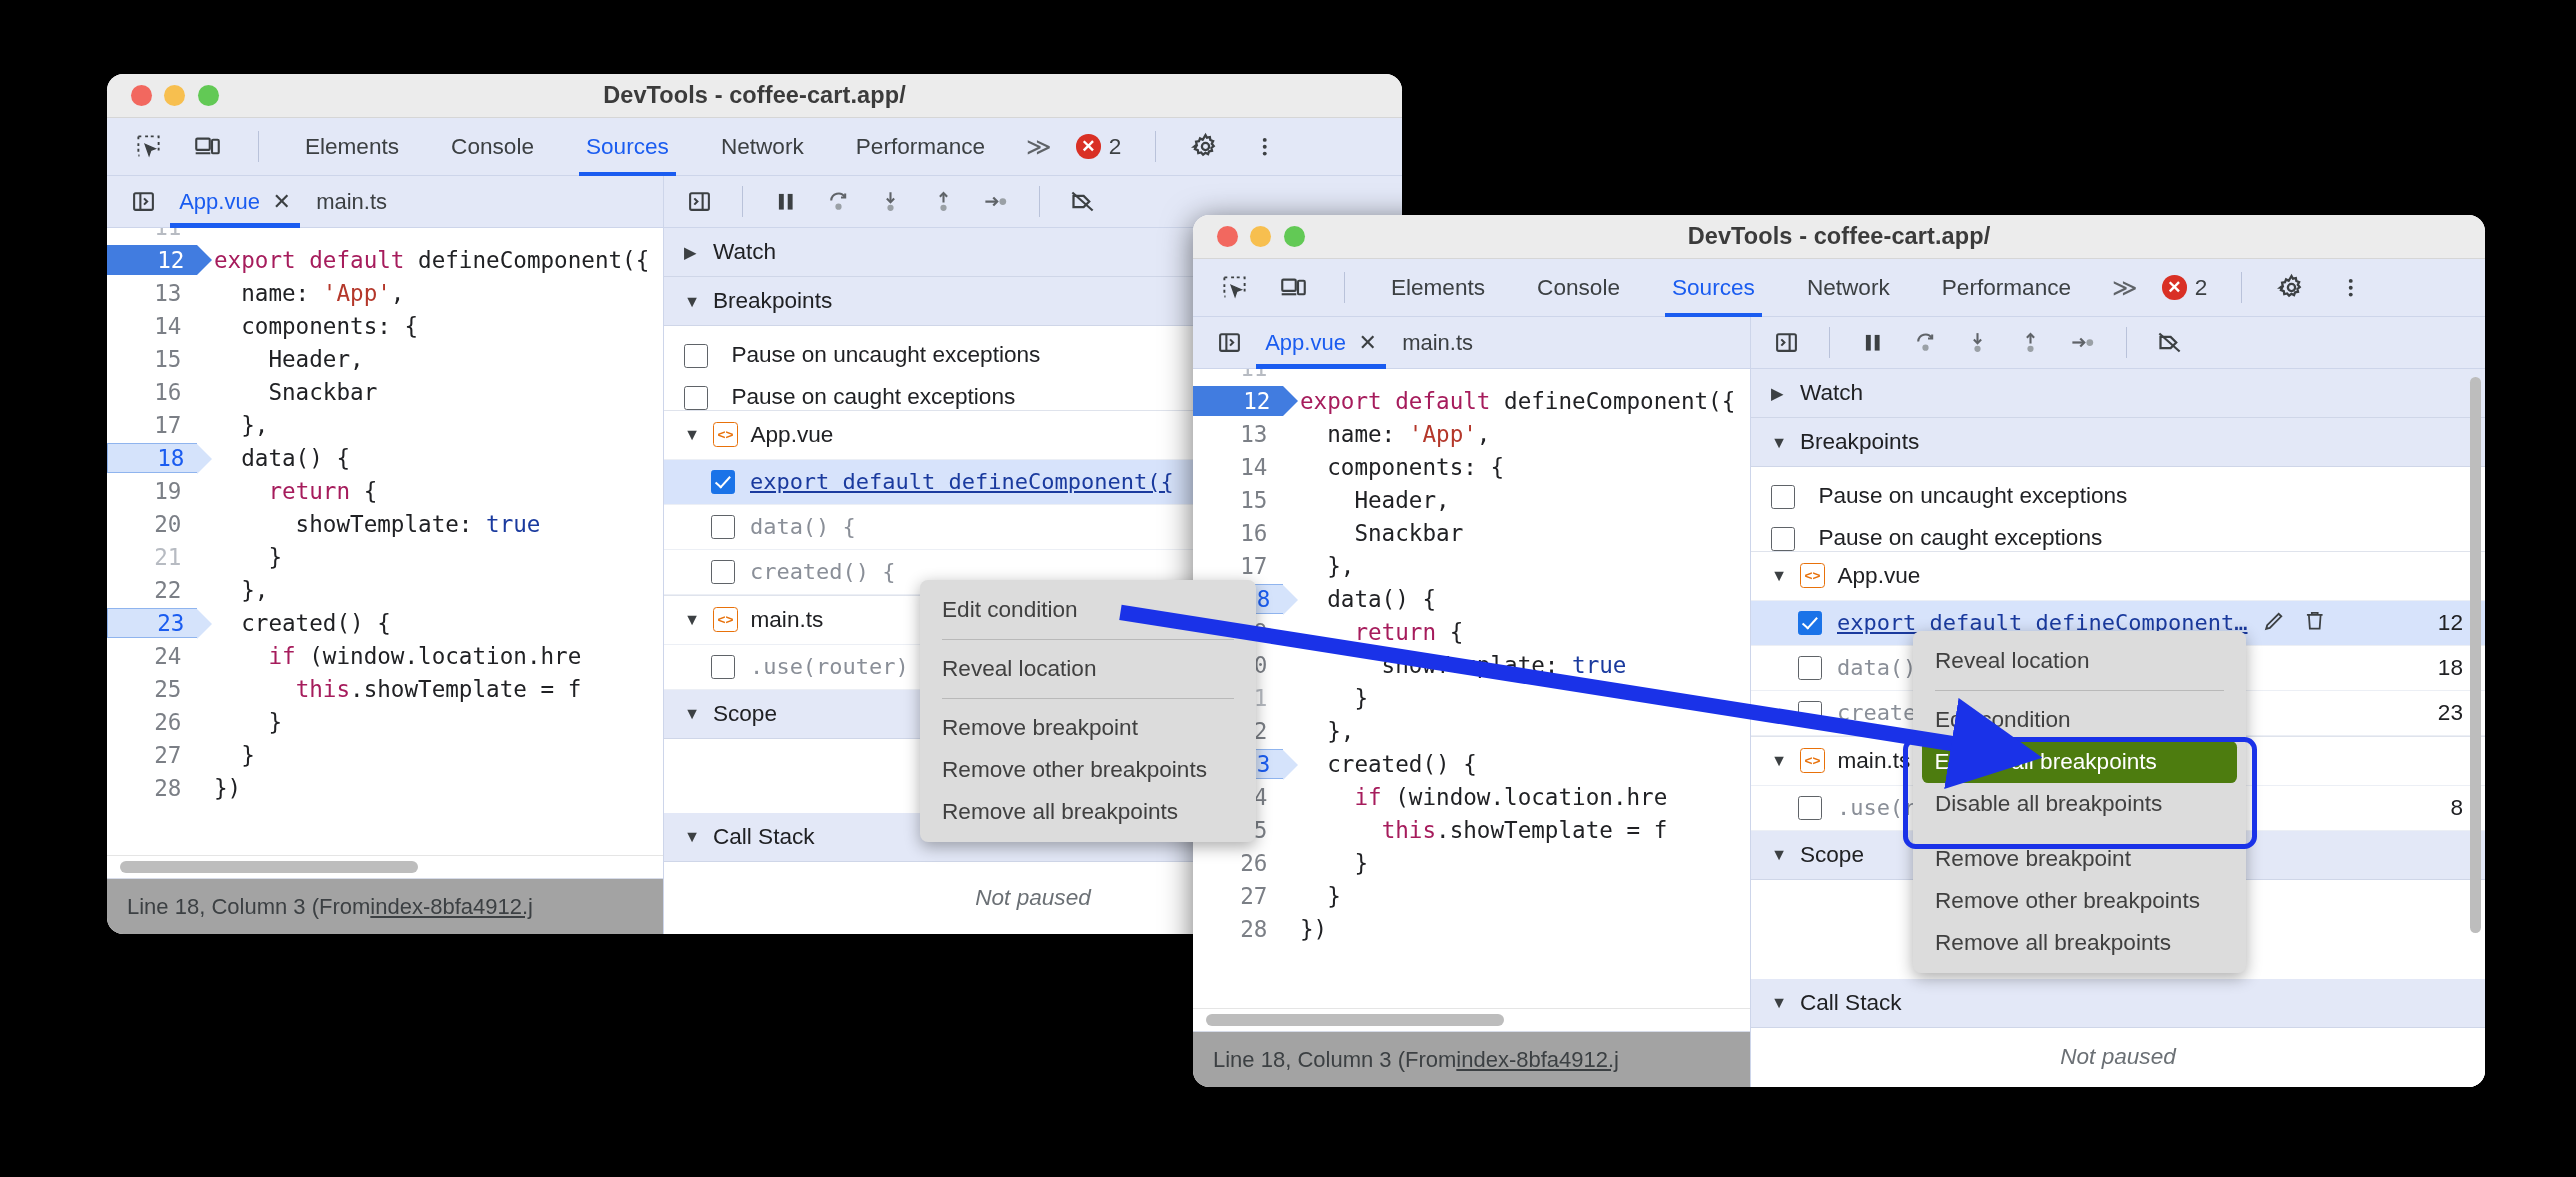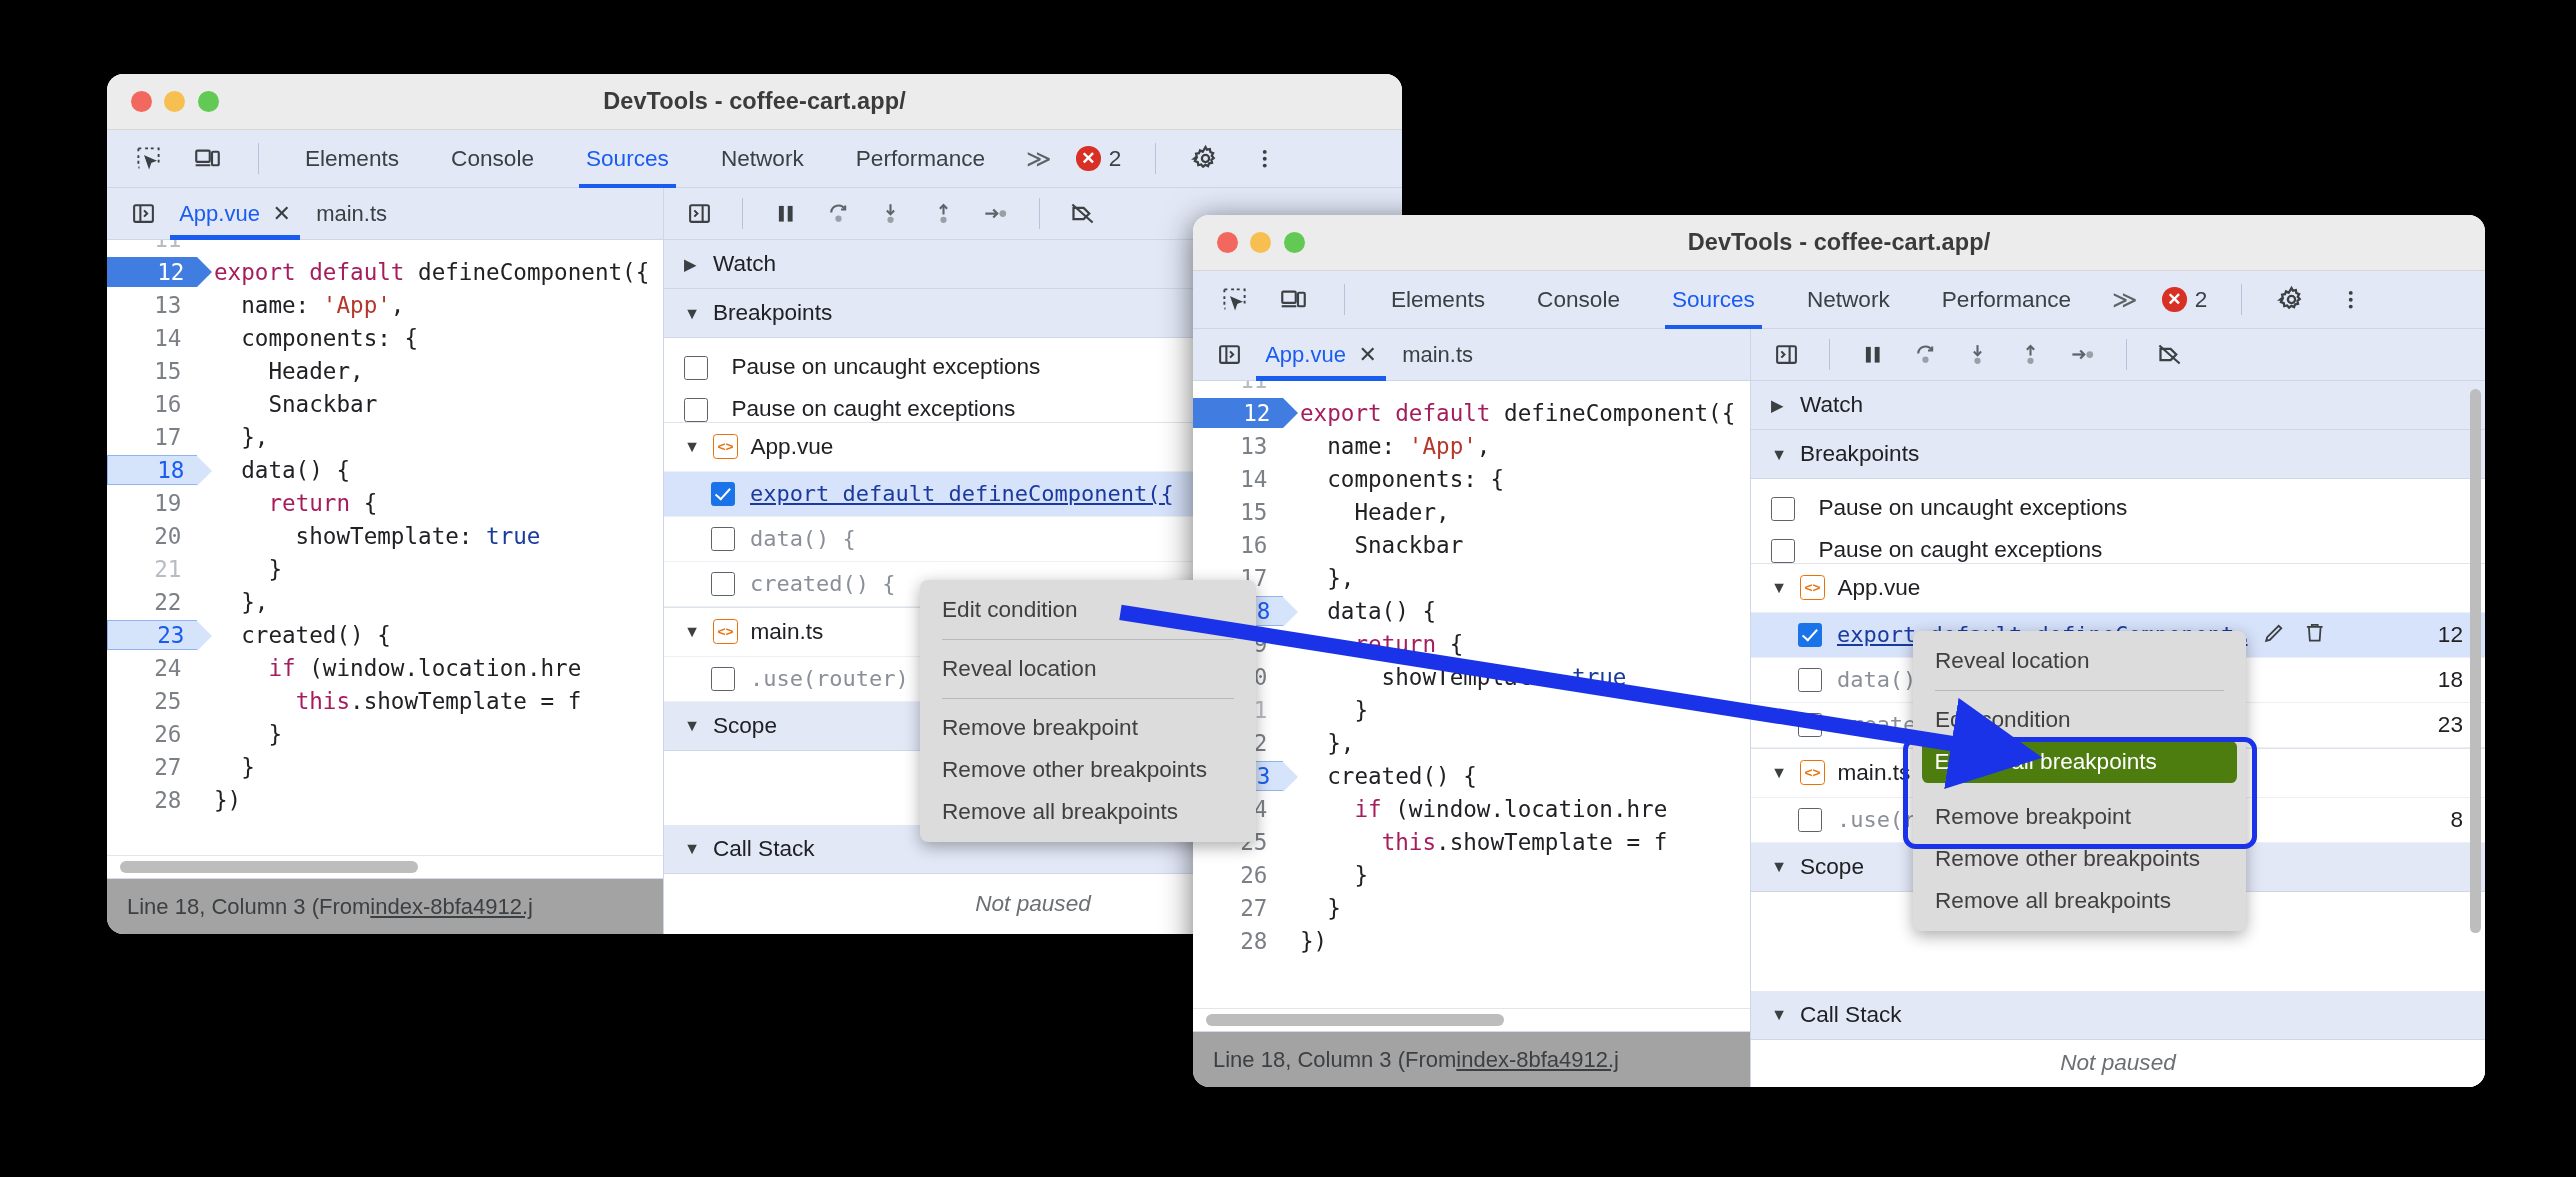--- a/index.html
+++ b/index.html
@@ -16,21 +16,21 @@
   .window {
     position: absolute;
     background: #ffffff;
     border-radius: 16.3px;
     box-shadow: 0 5.4px 31px rgba(0,0,0,0.55);
     overflow: hidden;
     display: flex;
     flex-direction: column;
   }
   .titlebar {
-    height: 56px;
+    height: 44px;
     background: #ececec;
     border-bottom: 0.9px solid #d6d6d6;
     display: flex; align-items: center;
     position: relative;
     flex: 0 0 auto;
   }
   .traffic { display: flex; gap: 12.6px; padding-left: 23.5px; }
   .dot { width: 21px; height: 21px; border-radius: 50%; }
   .dot.red { background: #f2685f; }
   .dot.yellow { background: #f7bf4f; }
@@ -697,20 +697,21 @@
         </div>
         <div class="vscroll" style="top:60px; bottom:154px;"></div>
       </div>
     </div>
 
     <div class="ctxmenu" style="left:720px; top:416px; width:333px;">
       <div class="ctxitem">Reveal location</div>
       <div class="ctxsep"></div>
       <div class="ctxitem">Edit condition</div>
       <div class="ctxitem hl">Enable all breakpoints</div>
+      <div class="ctxitem" style="padding-left:22px;">Disable all breakpoints</div>
       <div style="height:12.6px;"></div>
       <div class="ctxitem">Remove breakpoint</div>
       <div class="ctxitem">Remove other breakpoints</div>
       <div class="ctxitem">Remove all breakpoints</div>
     </div>
 
     <div class="hl-box" style="left:710px; top:522px; width:354px; height:112px;"></div>
   </div>
 
   <svg class="arrow-svg" width="2576" height="1177" viewBox="0 0 2851 1303">

